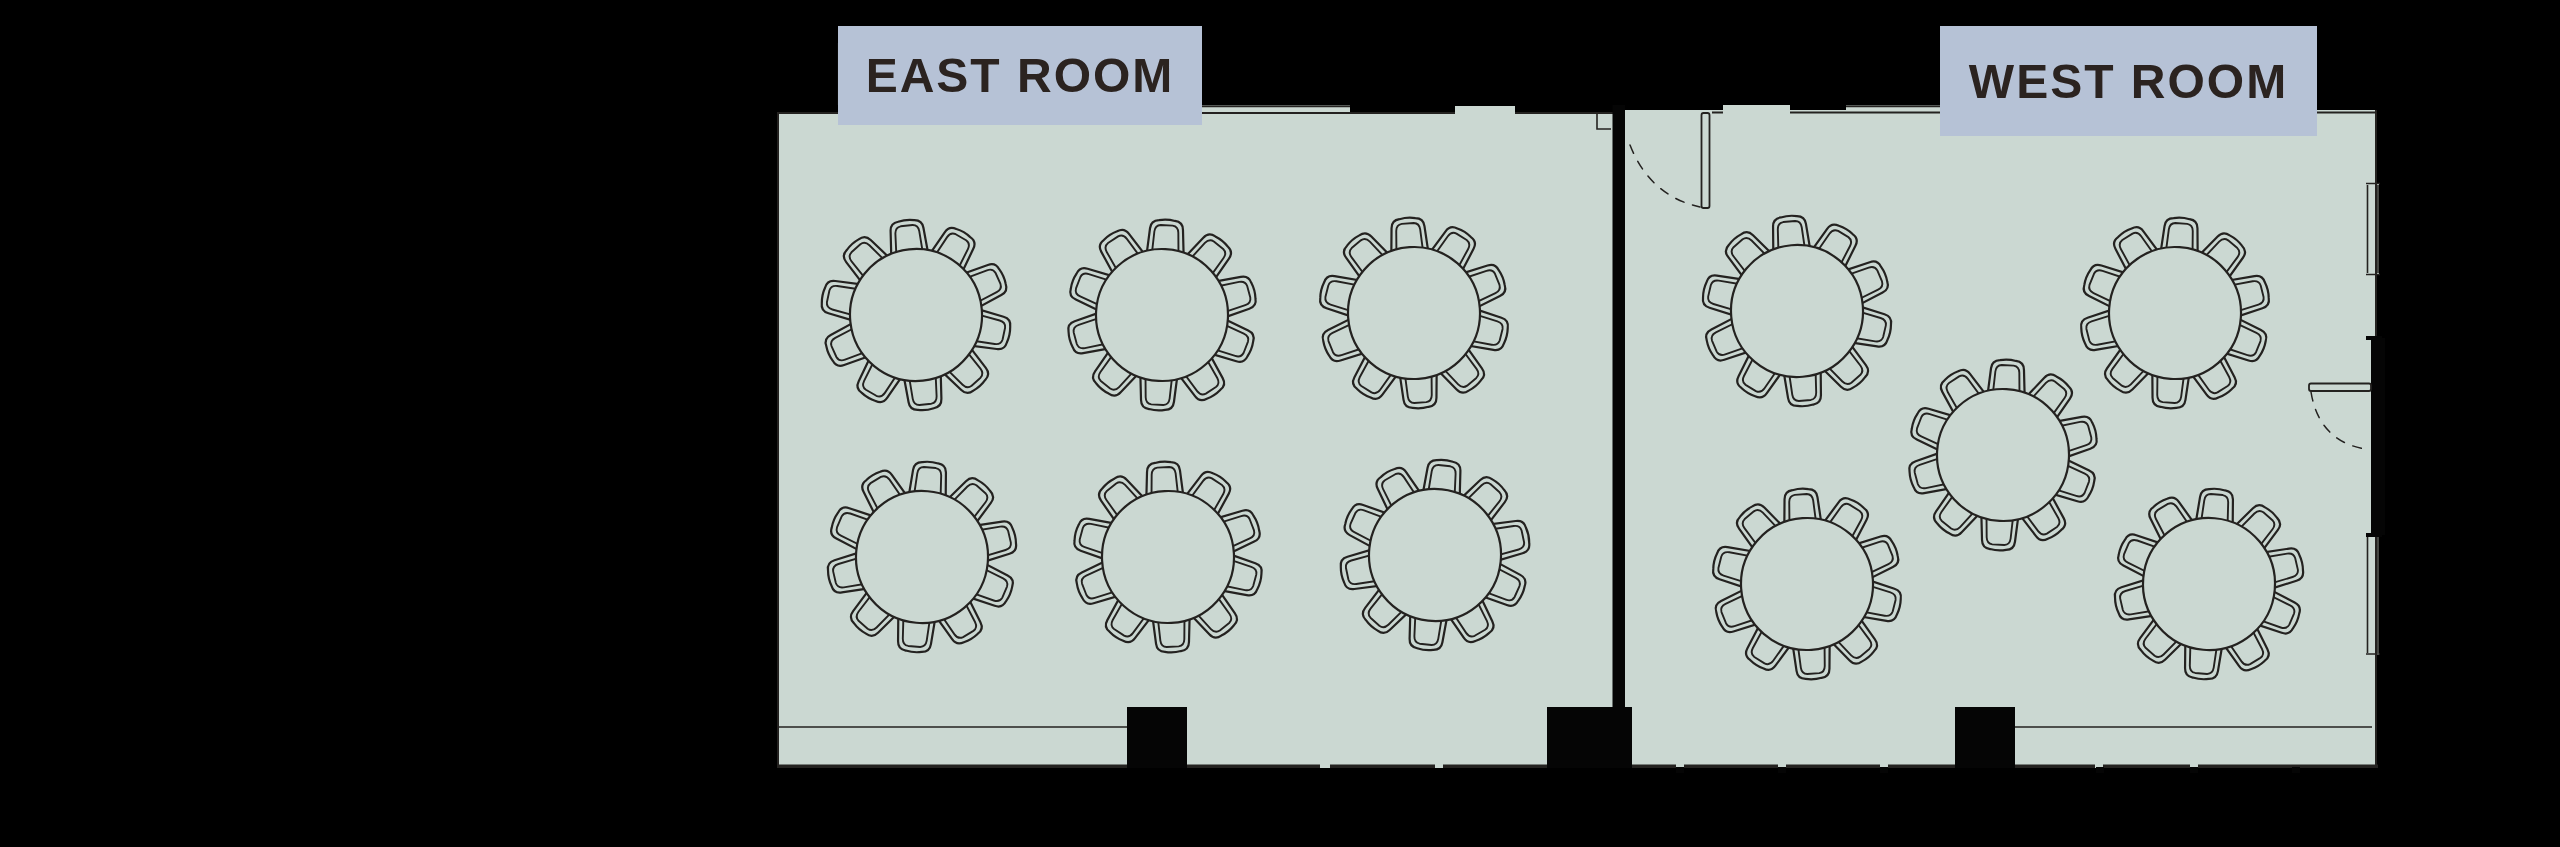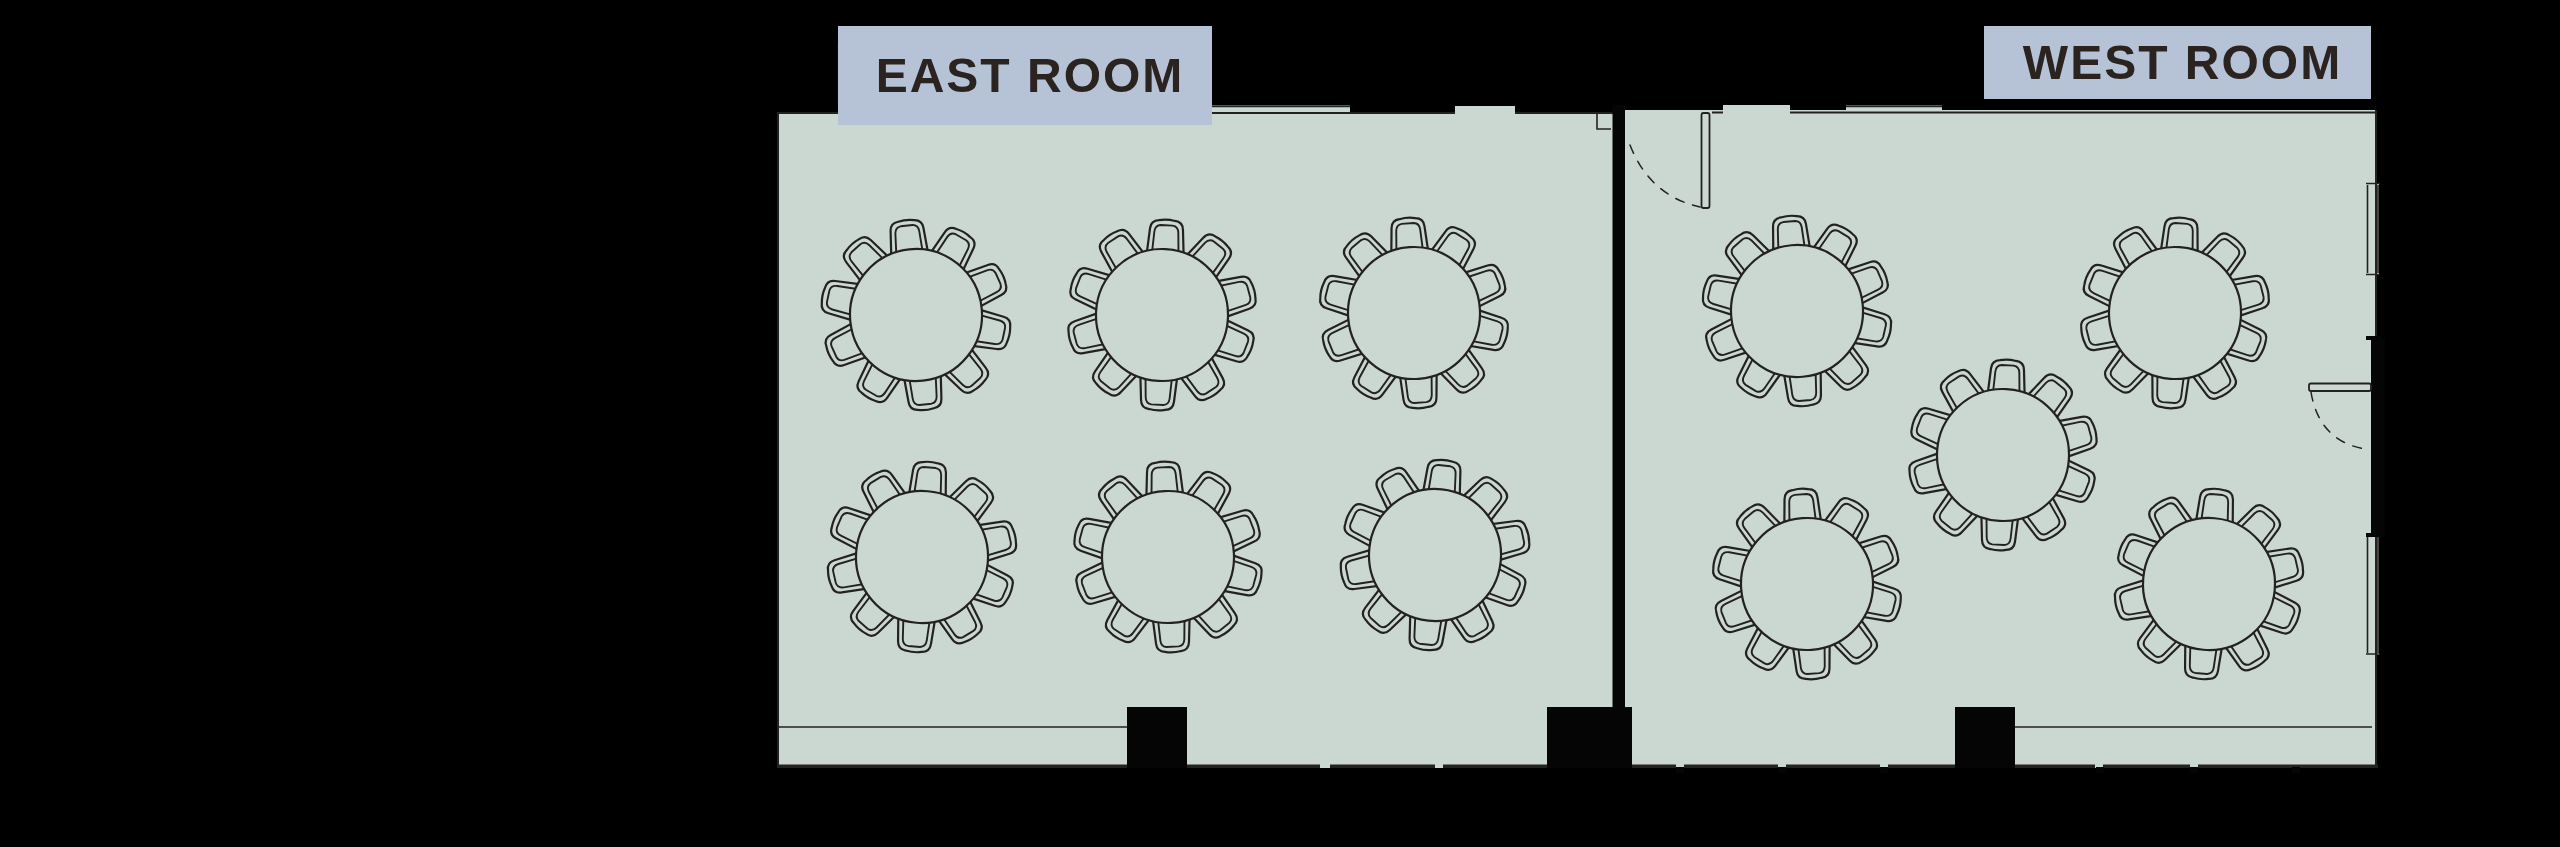--- a/index.html
+++ b/index.html
@@ -14,24 +14,23 @@
   .room-label{
     position:absolute;
     display:flex;align-items:center;justify-content:center;
     background:var(--label-bg,#b6c2d6);
     color:var(--label-text,#2b2320);
     font-weight:bold;
     font-size:48px;
     letter-spacing:2px;
     white-space:nowrap;
     z-index:3;
-    padding-left:10px;
   }
   .room-label.east{left:838px;top:26px;width:364px;height:99px;}
-  .room-label.west{left:1940px;top:26px;width:377px;height:73px;margin-left:44px;}
+  .room-label.west{left:1940px;top:26px;width:377px;height:110px;}
 
   
   .floor{fill:var(--floor,#cbd8d2);}
   .wall{stroke:var(--line,#242220);stroke-width:2;fill:none;}
   .wall-thin{stroke:var(--line,#242220);stroke-width:1.6;fill:none;}
   .wall-bottom{stroke:var(--line,#242220);stroke-width:3.4;fill:none;}
   .structure{fill:var(--structure,#050505);}
   .door-leaf{fill:var(--floor,#cbd8d2);stroke:var(--line,#242220);stroke-width:1.8;}
   .door-arc{fill:none;stroke:var(--line,#242220);stroke-width:1.5;stroke-dasharray:9 9;stroke-linecap:round;}
   .window-strip{fill:var(--floor,#cbd8d2);}

